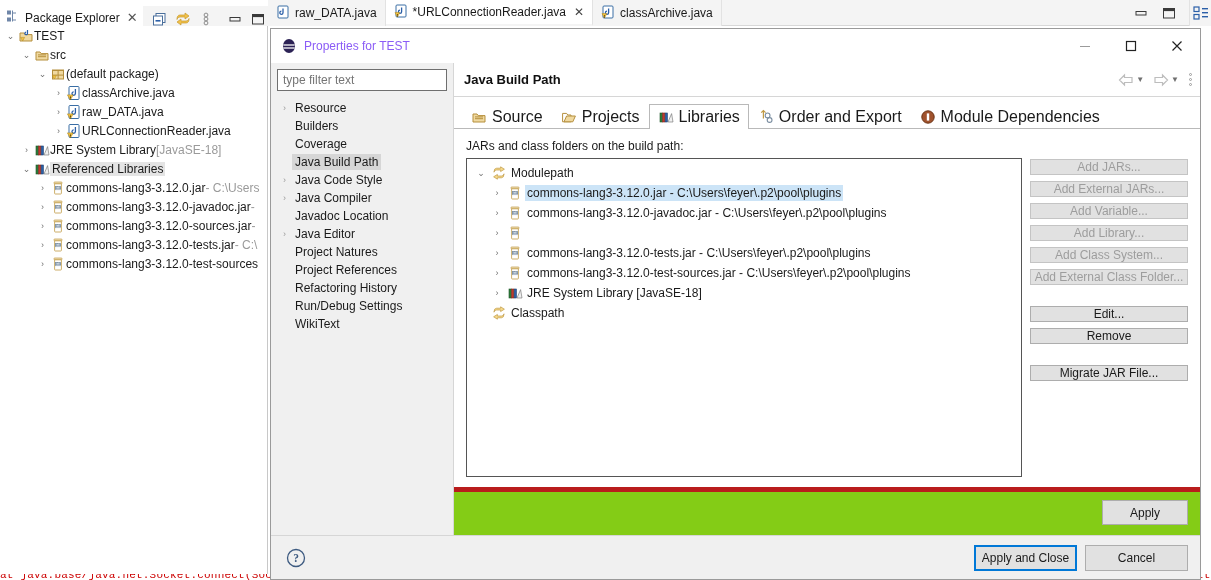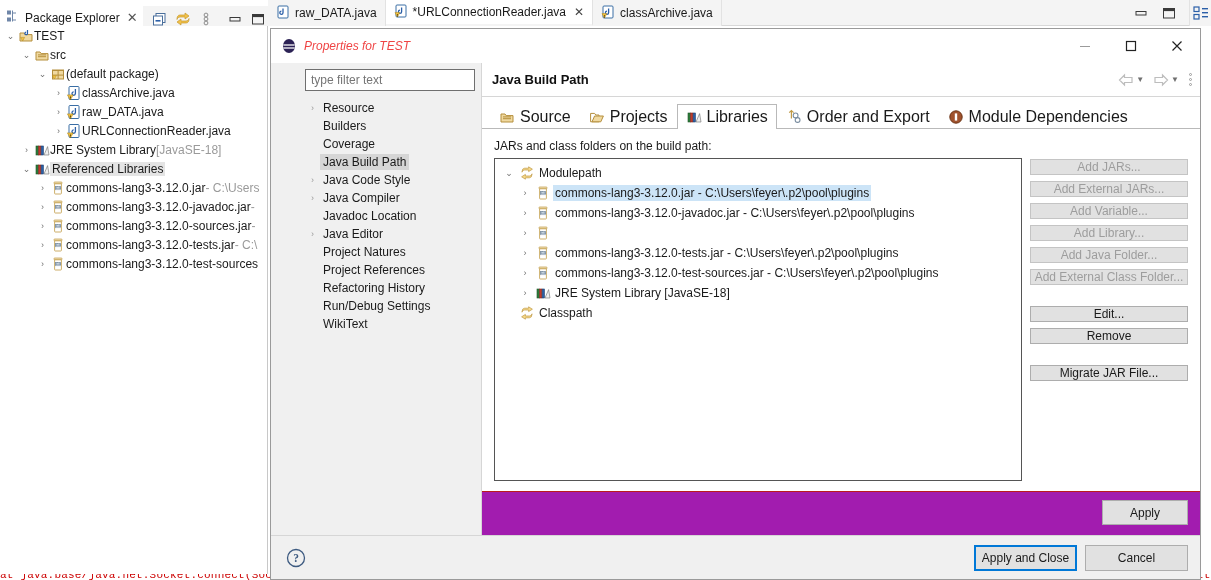--- a/index.html
+++ b/index.html
@@ -82,28 +82,28 @@
     position: absolute; left: 270px; top: 28px; width: 931px; height: 552px;
     background: #f0f0f0; border: 1px solid #9a9a9a;
     box-shadow: 0 0 0 0 rgba(0,0,0,0);
     display: flex; flex-direction: column;
   }
   .dlg-title {
     height: 34px; background: #ffffff; display: flex; align-items: center;
     padding-left: 10px; flex: 0 0 34px;
   }
   .dlg-title-ico { width: 16px; height: 16px; margin-right: 7px; }
-  .dlg-title-text { font-size: 12px; color: #ef4444; font-style: italic; }
+  .dlg-title-text { font-size: 12px; color: #8b5cf6; }
   .dlg-winbtns { margin-left: auto; display: flex; align-items: stretch; height: 34px; }
   .wbtn { width: 46px; display: flex; align-items: center; justify-content: center; cursor: pointer; }
 
   .dlg-main { flex: 1 1 auto; display: flex; position: relative; padding: 0; }
 
   
-  .dlg-left { width: 182px; flex: 0 0 182px; padding: 6px 6px 0 6px; background: #f0f0f0; margin-left: 28px; }
+  .dlg-left { width: 182px; flex: 0 0 182px; padding: 6px 6px 0 6px; background: #f0f0f0; }
   .filter-input {
     width: 100%; height: 22px; border: 1px solid #6f6f6f; background: #ffffff;
     font-family: "Liberation Sans", sans-serif; font-size: 12px; color: #8c8c8c;
     padding: 0 5px; outline: none;
   }
   .ptree { margin-top: 8px; }
   .pnode { display: flex; align-items: center; height: 18px; font-size: 12px; white-space: nowrap; }
   .pnode .parrow { width: 15px; flex: 0 0 15px; text-align: center; color: #9a9a9a; font-size: 9px; }
   .pnode .plabel { padding: 1px 3px; color: #1a1a1a; }
   .pnode .plabel.sel { background: #d6d6d6; }
@@ -143,21 +143,21 @@
   .btn {
     height: 16px; background: #e1e1e1; border: 1px solid #adadad;
     font-family: "Liberation Sans", sans-serif; font-size: 12px; color: #1a1a1a;
     display: flex; align-items: center; justify-content: center; cursor: pointer;
     padding: 0 4px; white-space: nowrap; overflow: hidden;
   }
   .btn.disabled { color: #9d9d9d; background: #e1e1e1; border-color: #c4c4c4; cursor: default; }
   .btn.gap-top { margin-top: 15px; }
 
   .apply-row { display: flex; justify-content: flex-end; padding: 8px 12px 10px 12px;
-               border-top: 1px solid #b91c1c; background: #a21caf; }
+               border-top: 5px solid #b91c1c; background: #84cc16; }
   .btn-apply { width: 86px; height: 25px; }
 
   .dlg-foot {
     flex: 0 0 44px; height: 44px; background: #f0f0f0; border-top: 1px solid #d6d6d6;
     display: flex; align-items: center; padding: 0 12px 0 14px;
   }
   .help-ico { width: 22px; height: 22px; cursor: pointer; }
   .foot-btns { margin-left: auto; display: flex; gap: 8px; align-items: center; }
   .btn-foot { width: 103px; height: 26px; }
   .btn-foot.default { border: 2px solid #0078d7; }
@@ -720,21 +720,21 @@
                     </svg>
                   </span>
                   <span class="jtext">Classpath</span>
                 </div>
               </div>
             <div class="btncol" id="btncol-host">
                 <div class="btn disabled">Add JARs...</div>
                 <div class="btn disabled">Add External JARs...</div>
                 <div class="btn disabled">Add Variable...</div>
                 <div class="btn disabled">Add Library...</div>
-                <div class="btn disabled">Add Java Folder...</div>
+                <div class="btn disabled">Add Class System...</div>
                 <div class="btn disabled">Add External Class Folder...</div>
                 <div class="btn gap-top">Edit...</div>
                 <div class="btn">Remove</div>
                 <div class="btn gap-top">Migrate JAR File...</div>
               </div>
           </div>
         </div>
 
         <div class="apply-row">
           <div class="btn btn-apply">Apply</div>

